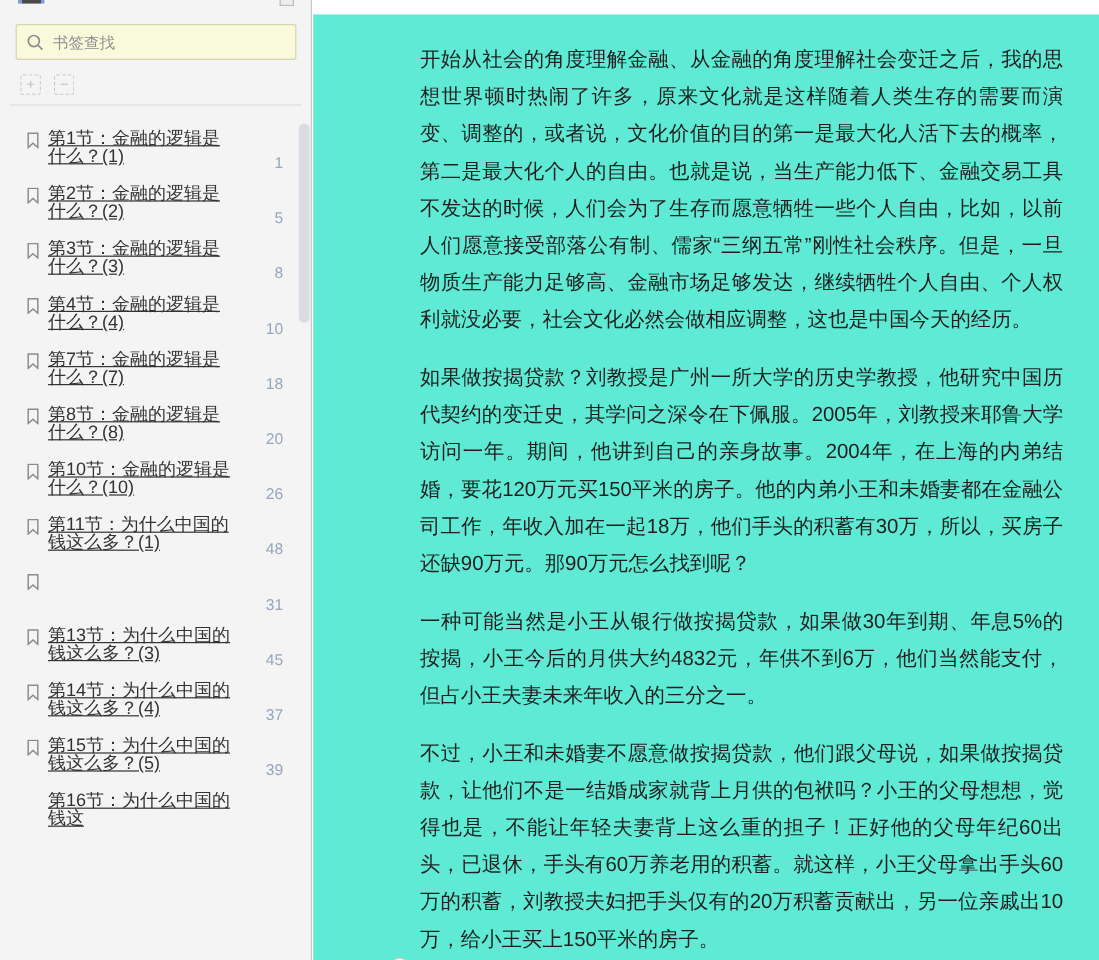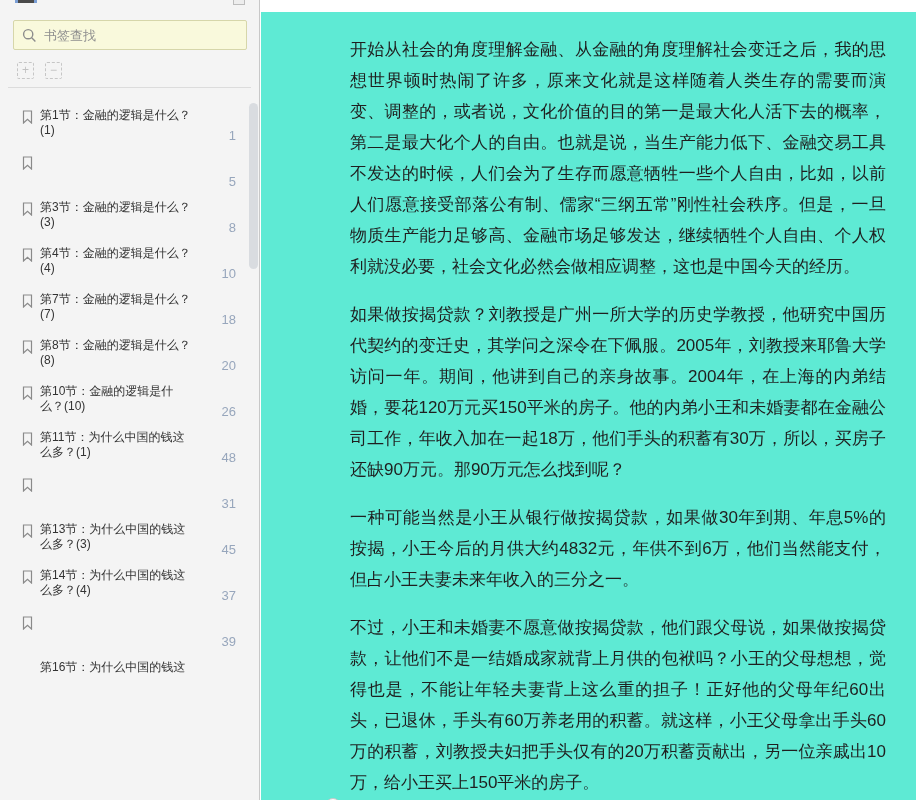--- a/index.html
+++ b/index.html
@@ -27,22 +27,22 @@
   .tool { width:17px; height:17px; border:1px dashed #c6c6c6; border-radius:2px;
     color:#c2c2c2; font-size:12px; line-height:15px; text-align:center; cursor:default; }
 
   .divider { position:absolute; left:8px; right:8px; top:87px; height:1px; background:#dcdcdc; }
 
   .bm-list { position:absolute; left:0; top:100px; bottom:0; width:246px;
     list-style:none; overflow:hidden; }
   .bm-item { position:relative; height:46px; padding:8px 10px 0 40px; cursor:pointer; }
   .bm-item.selected { background:#d7d7d7; }
   .bm-icon { position:absolute; left:22px; top:10px; width:11px; height:14px; }
-  .bm-title { display:block; width:152px; font-size:12px; line-height:15px; color:#333;
-    word-break:break-all; overflow:hidden; max-height:30px; }
+  .bm-title { display:block; width:152px; font-size:15px; line-height:15px; color:#333;
+    word-break:break-all; overflow:hidden; max-height:30px;text-decoration:underline; }
   .bm-page { position:absolute; right:10px; bottom:3px; font-size:13px; color:#97a6bc; }
 
   .v-thumb { position:absolute; right:1px; top:103px; width:9px; height:166px;
     background:#d9dce0; border-radius:5px; }
 
   
   .main { position:absolute; left:261px; top:0; right:0; height:800px; background:#5eead4;margin-top:12px; }
   .page-text { position:absolute; left:89px; top:22px; width:536px;
     font-size:17px; line-height:31px; color:#1f1f1f; text-align:justify; }
   .page-text p { margin:0 0 17px 0; }
@@ -83,20 +83,21 @@
     </span>
     <span class="bm-title">第1节：金融的逻辑是什么？(1)</span>
     <span class="bm-page">1</span>
   </li>
       <li class="bm-item">
     <span class="bm-icon">
       <svg width="11" height="14" viewBox="0 0 11 14">
         <path d="M1.5 1 h8 v12 l-4 -3.6 l-4 3.6 z" fill="none" stroke="#8a8a8a" stroke-width="1.2"></path>
       </svg>
     </span>
+    <span class="bm-title">第2节：金融的逻辑是什么？(2)</span>
     <span class="bm-page">5</span>
   </li>
       <li class="bm-item">
     <span class="bm-icon">
       <svg width="11" height="14" viewBox="0 0 11 14">
         <path d="M1.5 1 h8 v12 l-4 -3.6 l-4 3.6 z" fill="none" stroke="#8a8a8a" stroke-width="1.2"></path>
       </svg>
     </span>
     <span class="bm-title">第3节：金融的逻辑是什么？(3)</span>
     <span class="bm-page">8</span>
@@ -171,20 +172,21 @@
     </span>
     <span class="bm-title">第14节：为什么中国的钱这么多？(4)</span>
     <span class="bm-page">37</span>
   </li>
       <li class="bm-item">
     <span class="bm-icon">
       <svg width="11" height="14" viewBox="0 0 11 14">
         <path d="M1.5 1 h8 v12 l-4 -3.6 l-4 3.6 z" fill="none" stroke="#8a8a8a" stroke-width="1.2"></path>
       </svg>
     </span>
+    <span class="bm-title">第15节：为什么中国的钱这么多？(5)</span>
     <span class="bm-page">39</span>
   </li>
       <li class="bm-item partial">
 
     <span class="bm-title">第16节：为什么中国的钱这</span>
     <span class="bm-page"></span>
   </li>
     </ul>
 
   <div class="v-thumb"></div>

